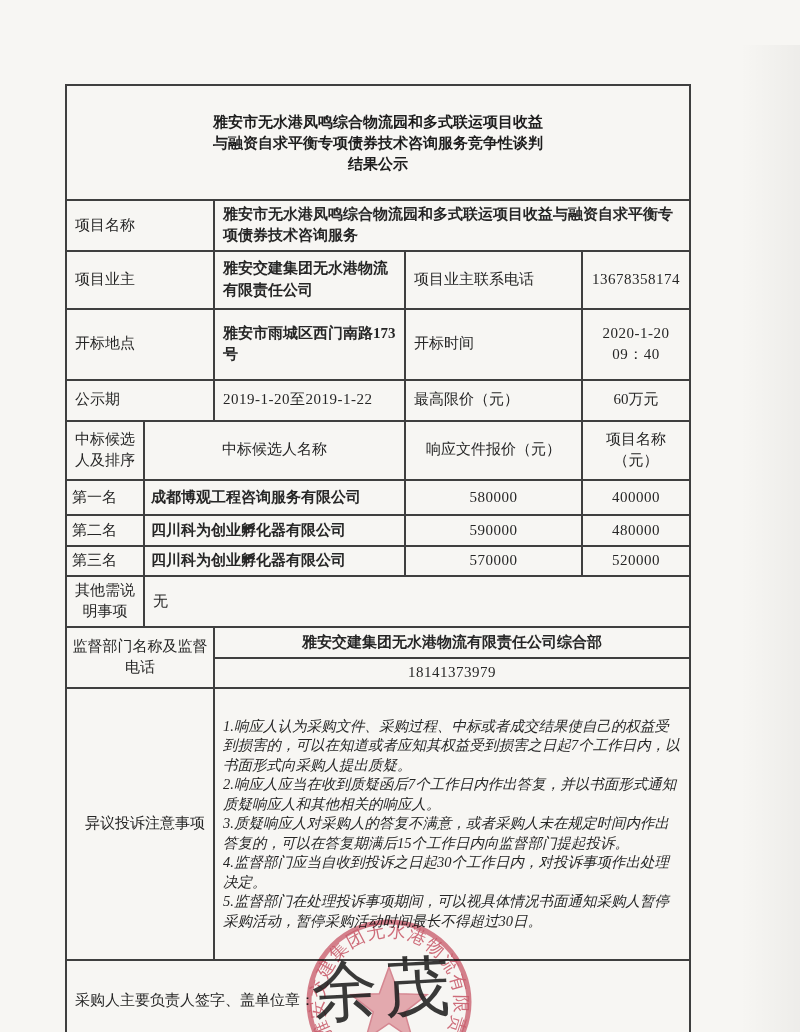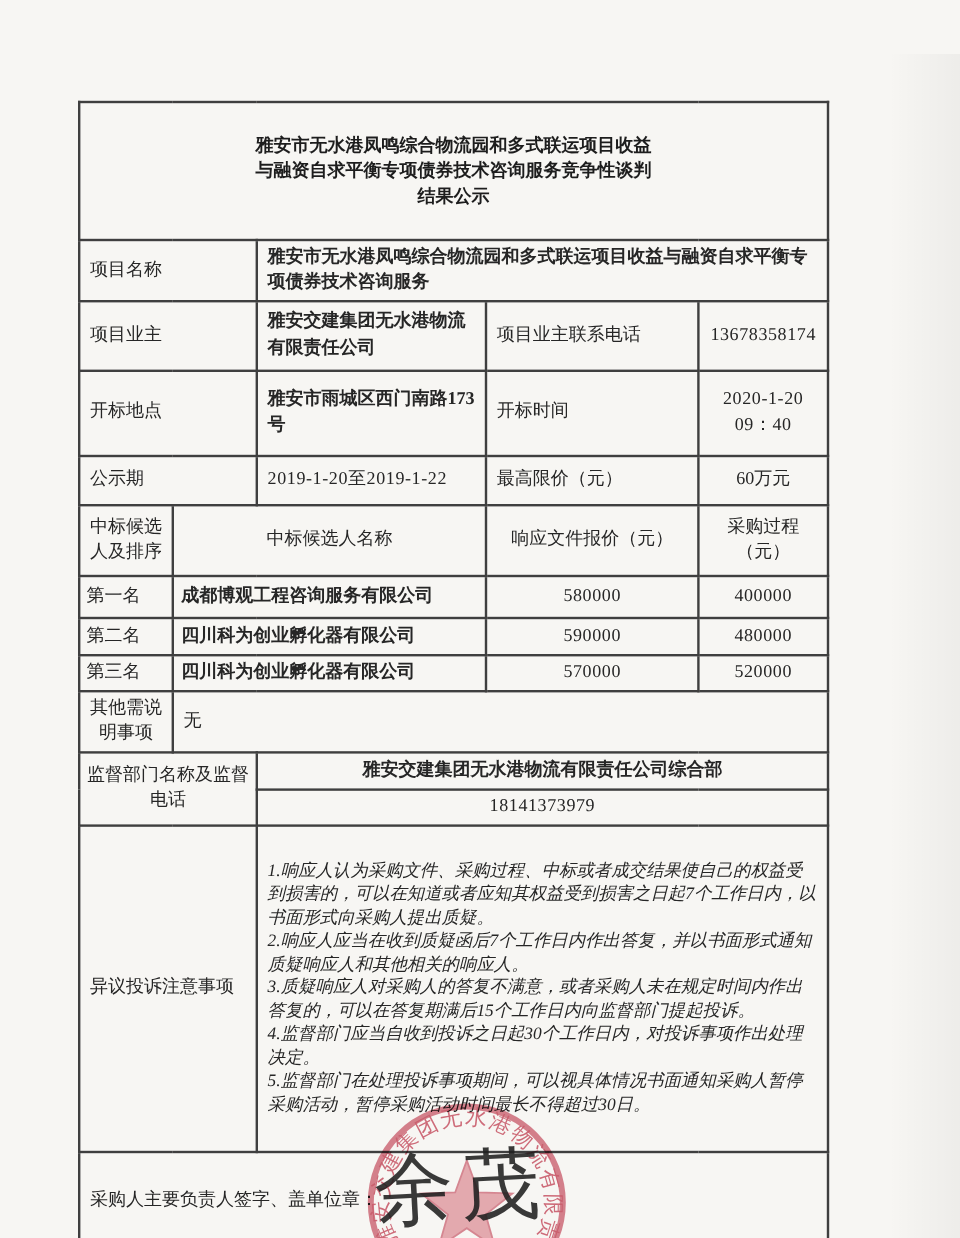--- a/index.html
+++ b/index.html
@@ -32,21 +32,21 @@
     text-align:center;vertical-align:middle;height:107px;
     font-family:"Liberation Sans","DejaVu Sans",sans-serif;
     font-weight:bold;font-size:29px;line-height:36px;color:#1d1d1d;
     padding:2px 4px;
   }
   .lbl{text-align:left;}
   .ctr{text-align:center;}
   .bold{font-weight:600;}
   .num{font-family:"Liberation Serif","DejaVu Serif",serif;letter-spacing:.5px;}
   td.hdr{text-align:center;font-weight:500;}
-  td.obj-label{text-align:left;}
+  td.obj-label{text-align:right;}
   .obj-text{font-size:14.5px;line-height:19.5px;text-align:left;}
   .obj-text div{margin:0;font-style:italic;}
   td.sig-cell{vertical-align:middle;padding-left:10px;}
   
   .seal{
     position:absolute;left:294px;top:862px;width:190px;height:190px;
     mix-blend-mode:multiply;opacity:.92;pointer-events:none;
   }
   .seal-serif{font-family:"Liberation Serif","DejaVu Serif",serif;}
   .signature{
@@ -106,21 +106,21 @@
       <td colspan="2" class="lbl">公示期</td>
       <td class="lbl num">2019-1-20至2019-1-22</td>
       <td class="lbl">最高限价（元）</td>
       <td class="ctr">60万元</td>
     </tr>
 
     <tr style="height:59px">
       <td class="hdr" style="padding:3px 4px">中标候选人及排序</td>
       <td colspan="2" class="hdr">中标候选人名称</td>
       <td class="hdr">响应文件报价（元）</td>
-      <td class="hdr" style="padding:3px 4px">采购过程（元）</td>
+      <td class="hdr" style="padding:3px 4px">项目名称（元）</td>
     </tr>
 
     <tr style="height:31px">
       <td class="lbl" style="padding:6px 5px">第一名</td>
       <td colspan="2" class="lbl bold" style="padding:2px 6px">成都博观工程咨询服务有限公司</td>
       <td class="ctr num">580000</td>
       <td class="ctr num">400000</td>
     </tr>
     <tr style="height:31px">
       <td class="lbl" style="padding:2px 5px">第二名</td>

